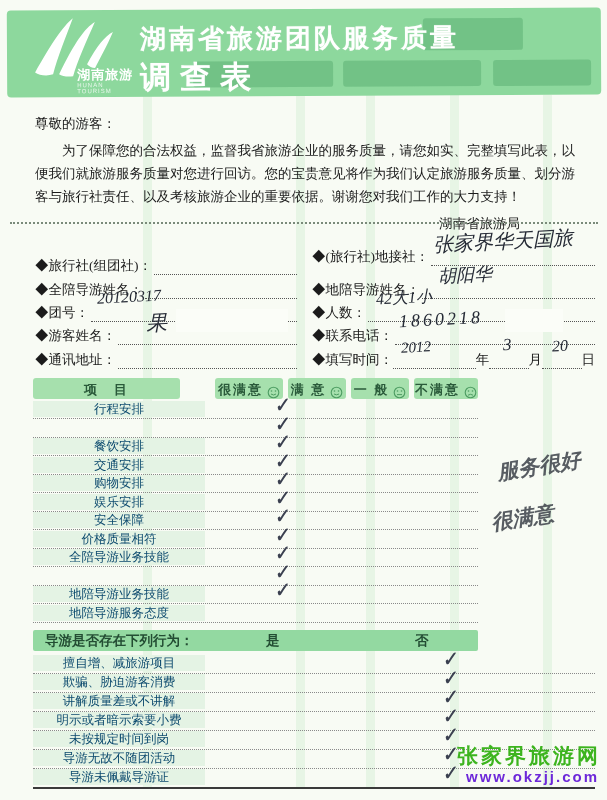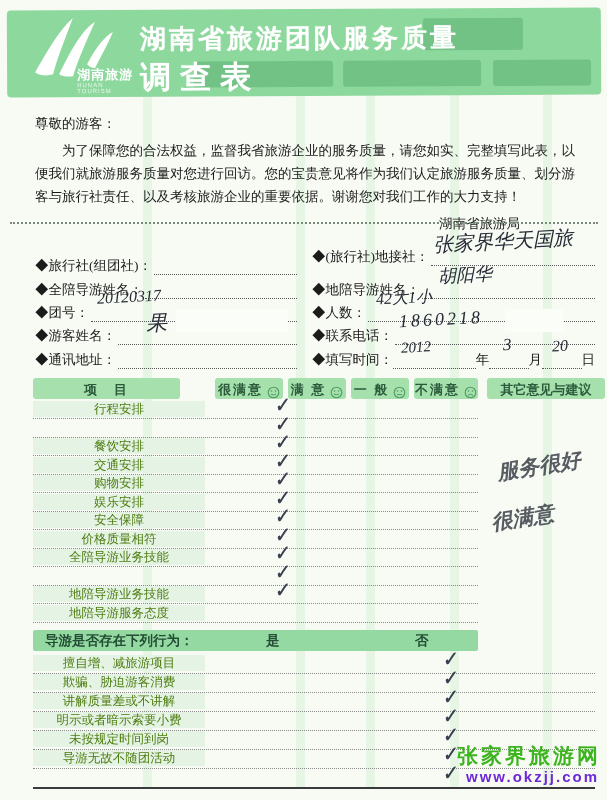--- a/index.html
+++ b/index.html
@@ -32,21 +32,21 @@
         white-space:nowrap;position:absolute;transform:rotate(-3deg);}
   .redact{position:absolute;background:#fbfdf8;}
   .dseg{border-bottom:1px dotted #555;height:17px;position:relative;display:inline-block;}
   
   .th{position:absolute;top:378px;height:21px;background:#a6e0ad;border-radius:3px;
       color:#2a5a3a;font-weight:bold;font-size:13px;display:flex;align-items:flex-end;
       justify-content:center;gap:4px;font-family:"Liberation Sans",sans-serif;letter-spacing:2px;}
   .trow{position:absolute;left:33px;width:445px;height:18px;border-bottom:1px dotted #8a8a8a;}
   .trow-full{position:absolute;left:33px;width:562px;height:19px;border-bottom:1px dotted #8a8a8a;}
   .tlabel{position:absolute;left:0;top:1px;width:172px;height:16px;background:#e4f3e4;
-          font-size:12.5px;text-align:center;line-height:16px;color:#4d7c0f;}
+          font-size:12.5px;text-align:center;line-height:16px;color:#0c4a6e;}
   .mark{position:absolute;top:-6px;height:18px;font-size:18px;font-weight:bold;color:#3b4050;
         text-align:center;transform:rotate(-10deg) skewX(-12deg);}
   .c-vs{left:218px;width:64px;}
   .c-s{left:288px;width:58px;}
   .c-g{left:351px;width:58px;}
   .c-ns{left:414px;width:64px;}
   .c-yes{left:230px;width:80px;}
   .c-no{left:378px;width:80px;}
   .sectionbar{position:absolute;left:33px;top:630px;width:445px;height:21px;background:#93d9a1;
               border-radius:2px;color:#234d33;font-weight:bold;font-size:13.5px;
@@ -198,23 +198,20 @@
   </div>
   <div class="th" style="left:414px;width:64px">
     <span>不满意</span>
     <svg class="face" width="13" height="13" viewBox="0 0 13 13">
         <circle cx="6.5" cy="6.5" r="5.3" fill="none" stroke="#4e9d63" stroke-width="1.1"></circle>
         <circle cx="4.5" cy="5" r=".8" fill="#4e9d63"></circle>
         <circle cx="8.5" cy="5" r=".8" fill="#4e9d63"></circle>
         <path d="M4 9.2 Q6.5 7.4 9 9.2" fill="none" stroke="#4e9d63" stroke-width="1"></path>
       </svg>
   </div>
-  <div class="th" style="left:487px;width:118px;letter-spacing:0">
-    <span>其它意见与建议</span>
-  </div>
 
   <div class="trow" style="top:400px">
     <div class="tlabel">行程安排</div>
     <div class="mark c-vs">✓</div>
     <div class="mark c-s"></div>
     <div class="mark c-g"></div>
     <div class="mark c-ns"></div>
   </div>
   <div class="trow" style="top:419px">
     <div class="mark c-vs">✓</div>
@@ -327,20 +324,21 @@
     <div class="tlabel">未按规定时间到岗</div>
     <div class="mark c-yes"></div>
     <div class="mark c-no">✓</div>
   </div>
   <div class="trow-full" style="top:749px">
     <div class="tlabel">导游无故不随团活动</div>
     <div class="mark c-yes"></div>
     <div class="mark c-no">✓</div>
   </div>
   <div class="trow-full" style="top:768px">
+    <div class="tlabel">导游未佩戴导游证</div>
     <div class="mark c-yes"></div>
     <div class="mark c-no">✓</div>
   </div>
 
   <div class="bottomline"></div>
 
   <div class="wm1">张家界旅游网</div>
   <div class="wm2">www.okzjj.com</div>
 
 </div>

